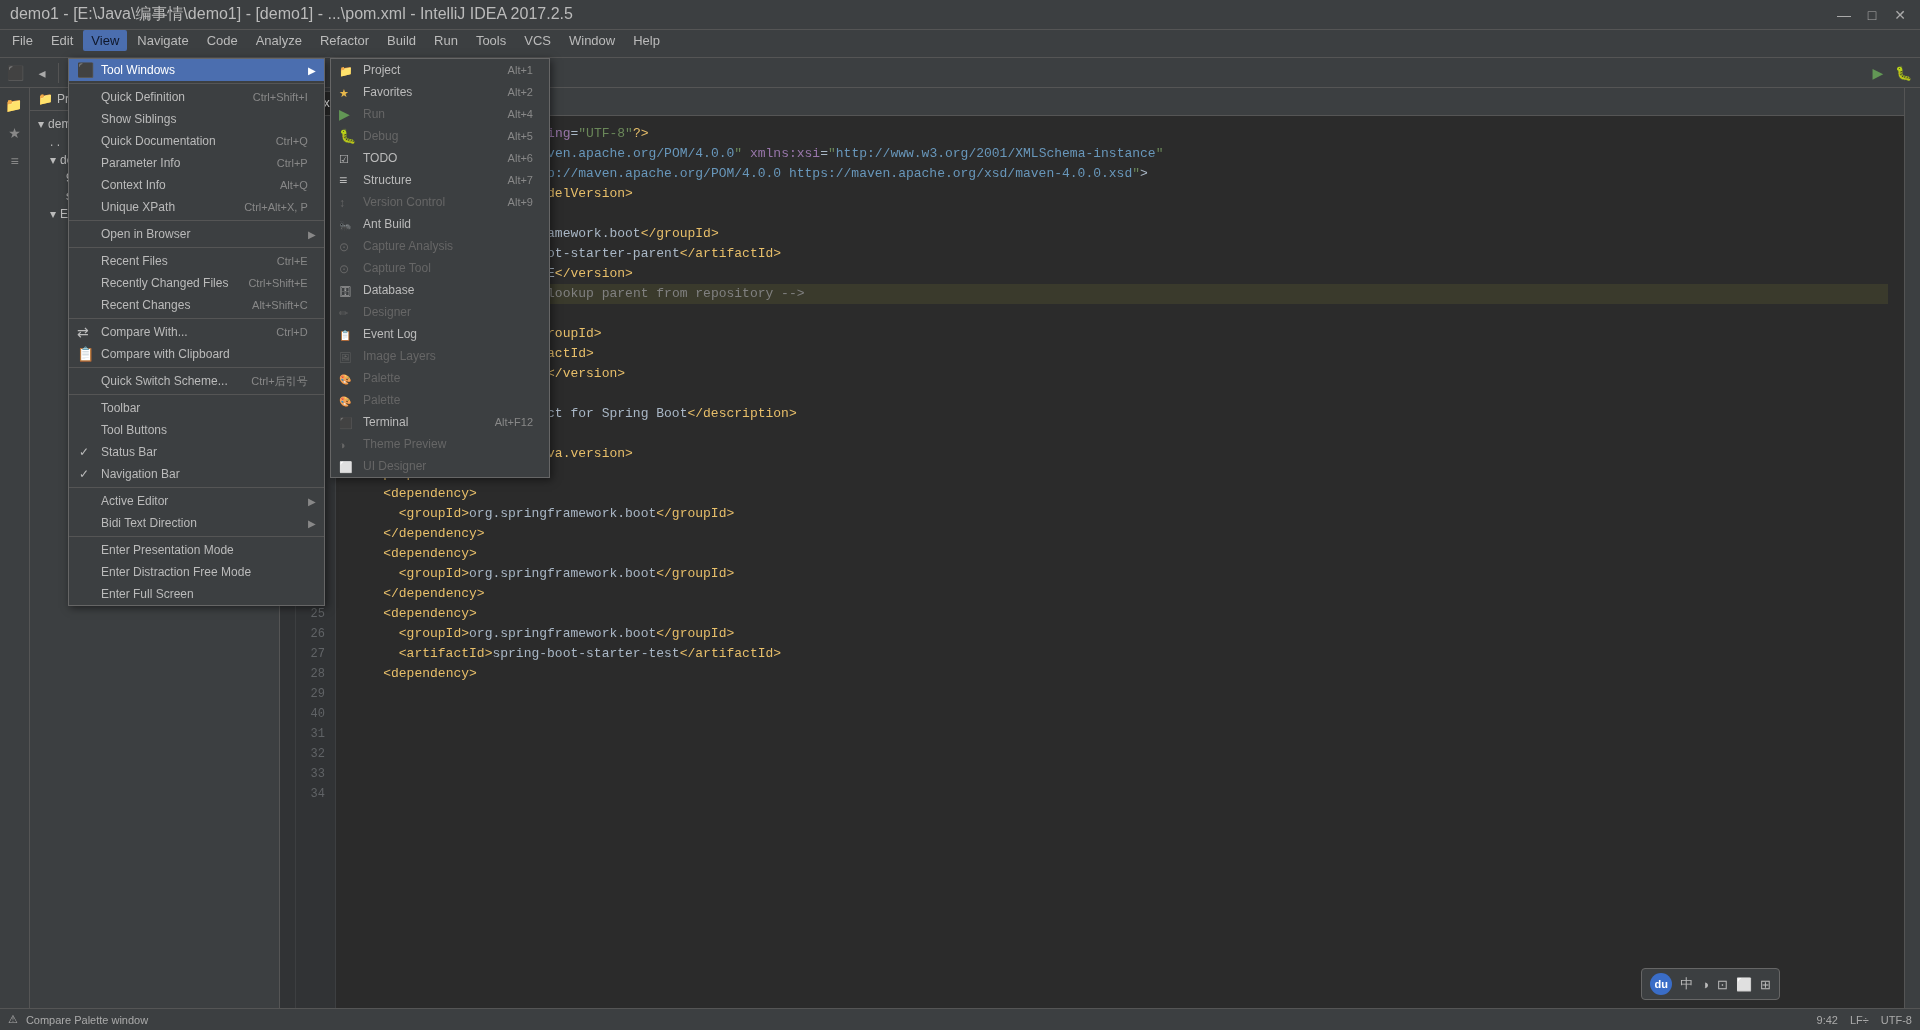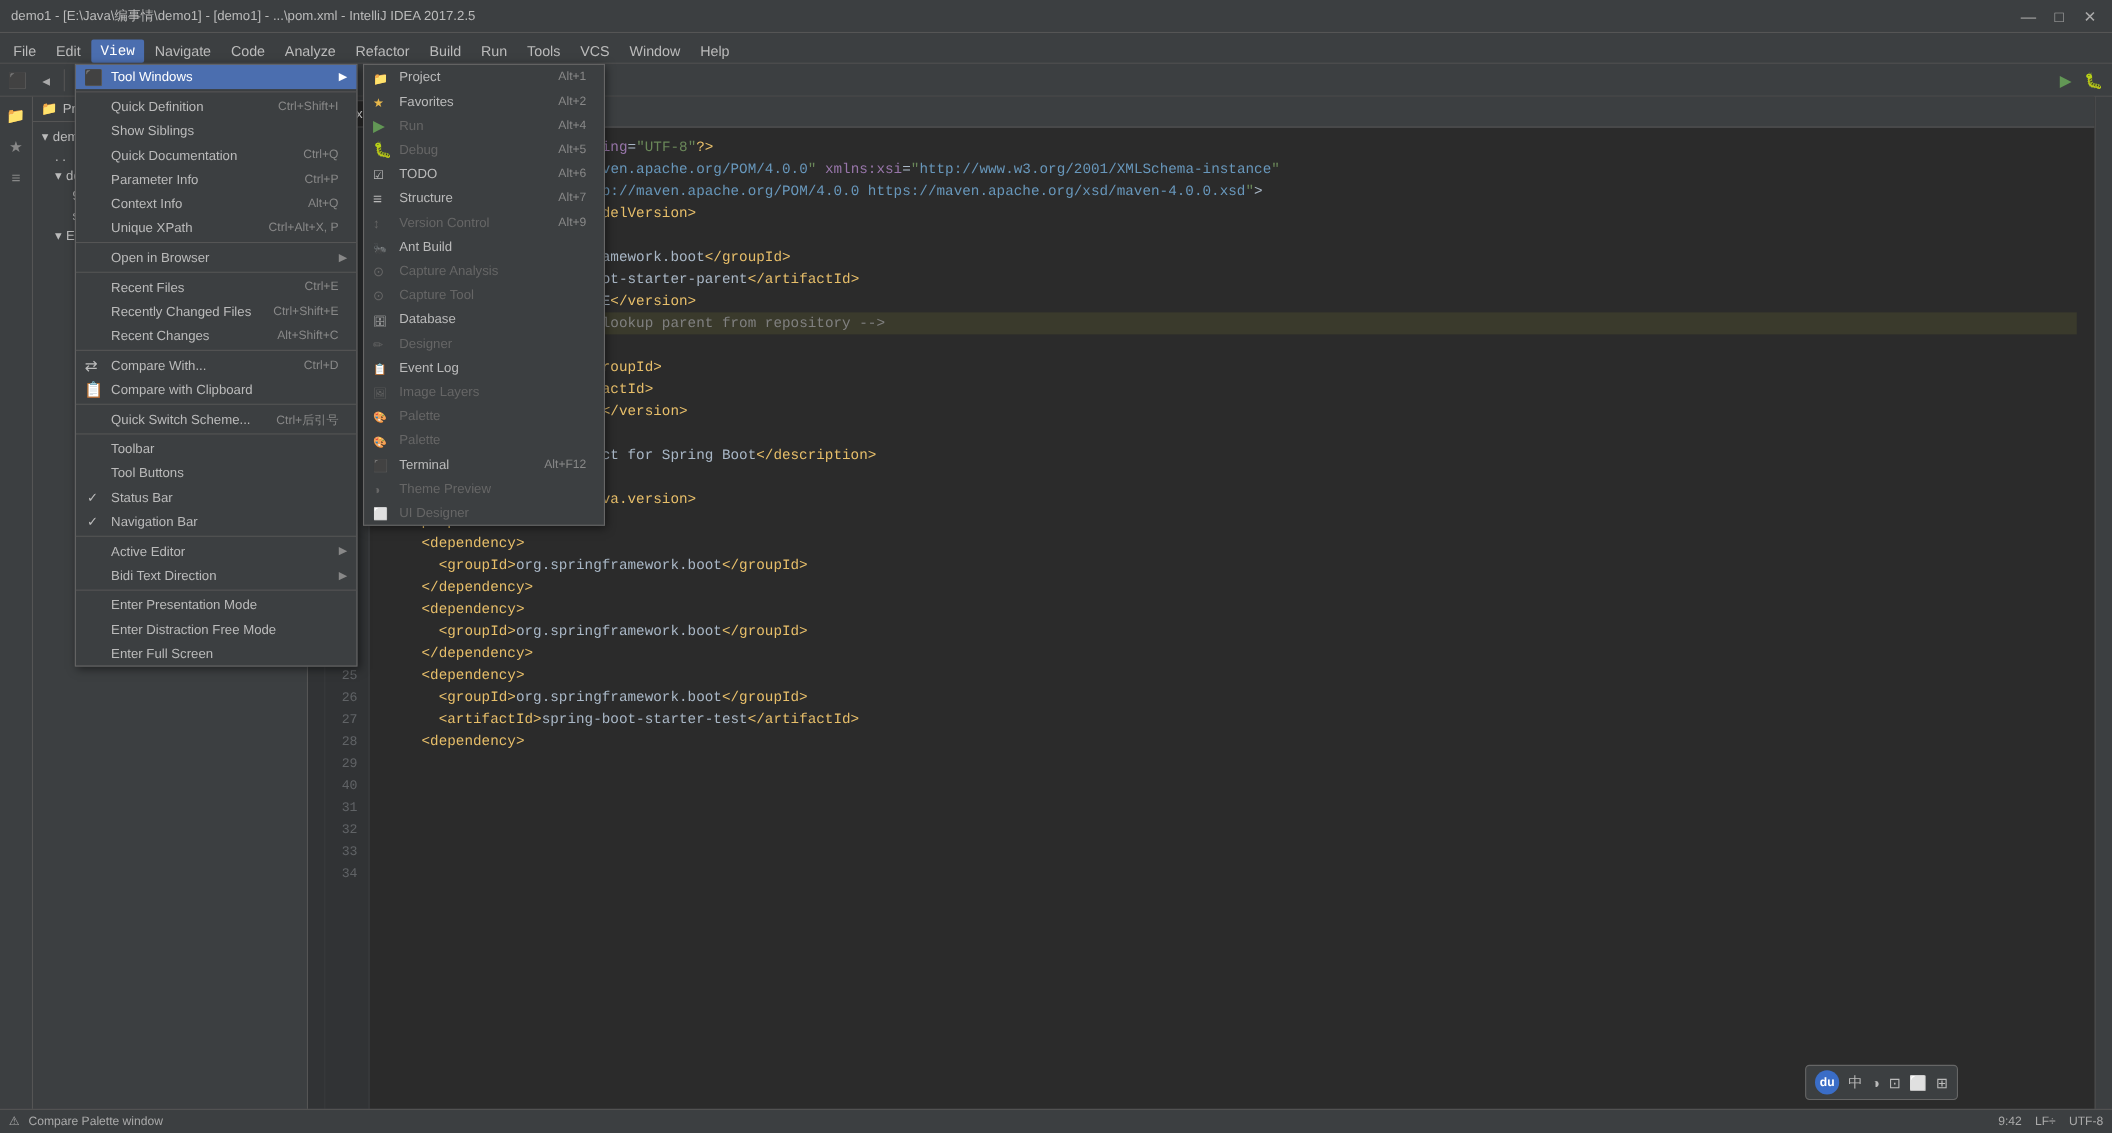--- a/index.html
+++ b/index.html
@@ -19,55 +19,54 @@
       background: #3c3f41;
       height: 30px;
       display: flex;
       align-items: center;
       justify-content: space-between;
       padding: 0 10px;
       border-bottom: 1px solid #555;
     }
     #title-text {
       color: #bbb;
-      font-size: 12px;
+      font-size: 16px;
     }
     #title-controls {
       display: flex;
       gap: 8px;
     }
     .title-btn {
       color: #aaa;
       font-size: 14px;
       cursor: pointer;
       width: 20px;
       text-align: center;
     }
 
     
     #menu-bar {
       background: #3c3f41;
       height: 28px;
       display: flex;
-      align-items: flex-end;
+      align-items: flex-start;
       padding: 0 4px;
       border-bottom: 1px solid #555;
       gap: 2px;
     }
     .menu-item {
       padding: 3px 8px;
       color: #bbb;
       cursor: pointer;
       border-radius: 2px;
       font-size: 13px;
     }
     .menu-item:hover, .menu-item.active {
       background: #4b6eaf;
-      color: #ffffff;
-      font-family: Liberation Mono, monospace;
+      color: #0f172a;
     }
     .menu-item.active {
       background: #4b6eaf;
     }
 
     
     #main-layout {
       display: flex;
       height: calc(1030px - 30px - 28px - 22px);
       position: relative;

